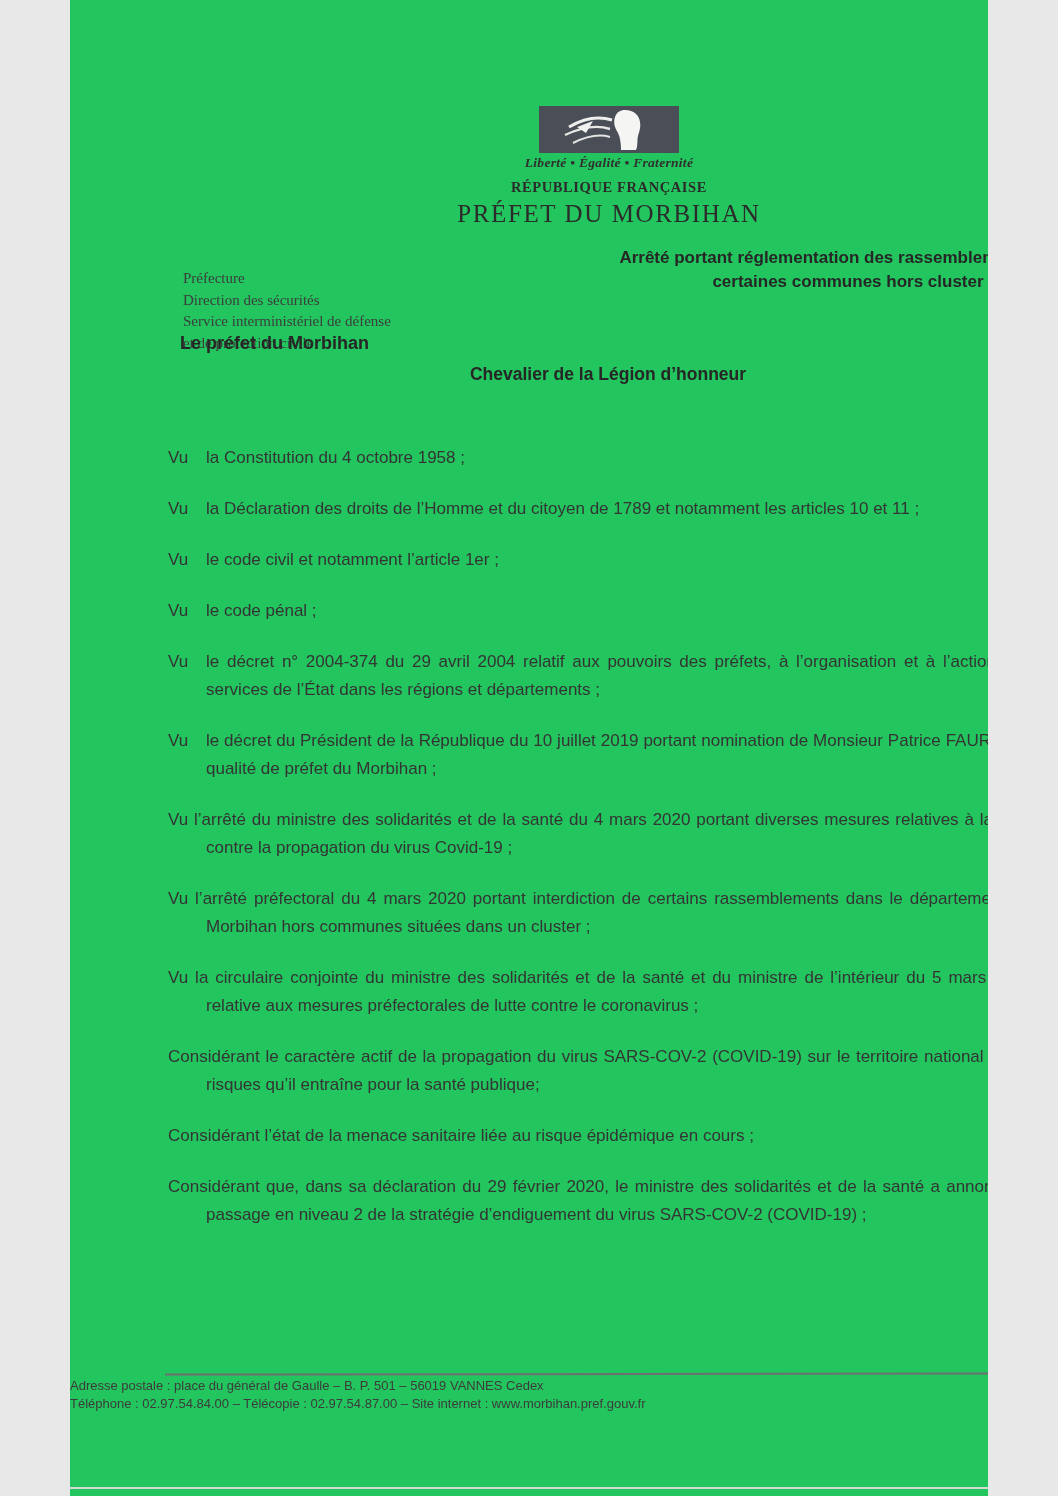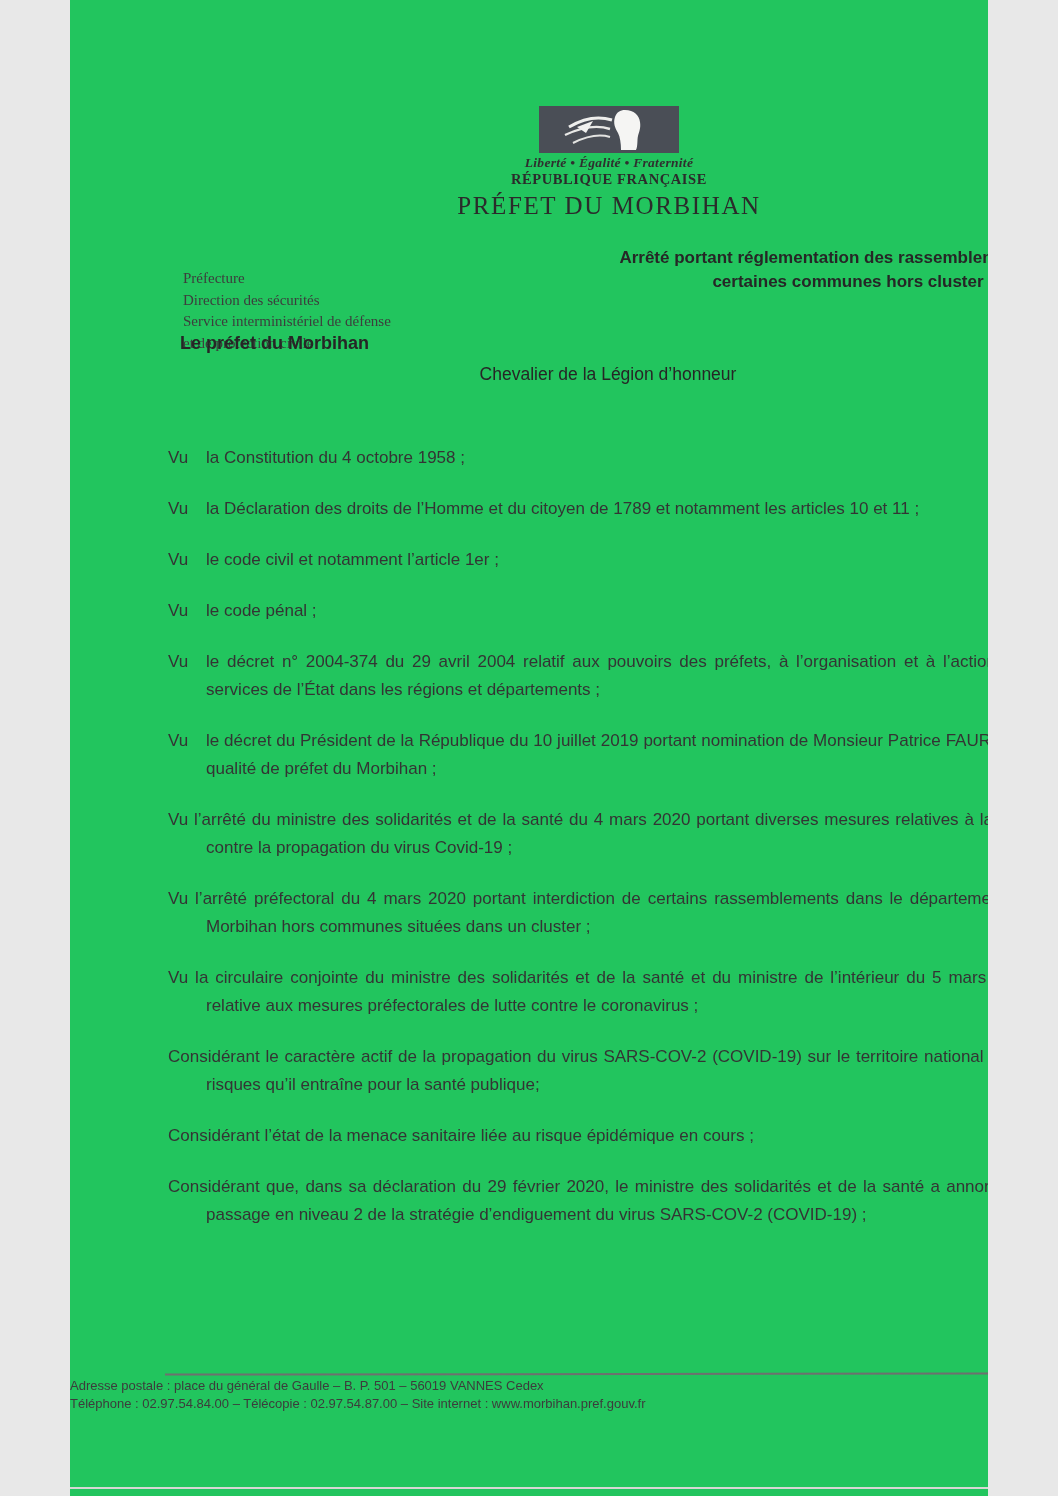--- a/index.html
+++ b/index.html
@@ -23,21 +23,21 @@
     margin-top:2px;
     font-family:"Liberation Serif", serif;
     font-weight:bold; font-style:italic;
     font-size:13.5px; color:#2f2f2f;
     letter-spacing:0.3px;
   }
   .republic {
     font-family:"Liberation Serif", serif;
     font-weight:bold; font-size:14.5px;
     letter-spacing:0.6px; color:#2b2b2b;
-    margin-top:0;
+    margin-top:8px;
   }
   .prefect {
     font-family:"Liberation Serif", serif;
     font-size:25px; letter-spacing:1.6px;
     color:#2b2b2b; margin-top:4px; white-space:nowrap;
   }
 
   
   .service-block {
     position:absolute; left:113px; top:236px;
@@ -52,21 +52,21 @@
     font-size:17px; line-height:23.5px; color:#262626;
   }
 
   
   .issuer {
     position:absolute; left:110px; top:333px; width:856px;
     text-align:left; font-weight:bold; font-size:18px; color:#262626;
   }
   .honors {
     position:absolute; left:110px; top:363px; width:856px;
-    text-align:center; font-weight:normal;
+    text-align:center; font-weight:bold;
     font-size:17.5px; line-height:22.5px; color:#262626;
   }
 
   
   .doc-body {
     position:absolute; left:136px; top:444px; width:825px;
     font-size:17px; line-height:28px; color:#343434;
   }
   .doc-body p {
     margin:0 0 23px 0;

